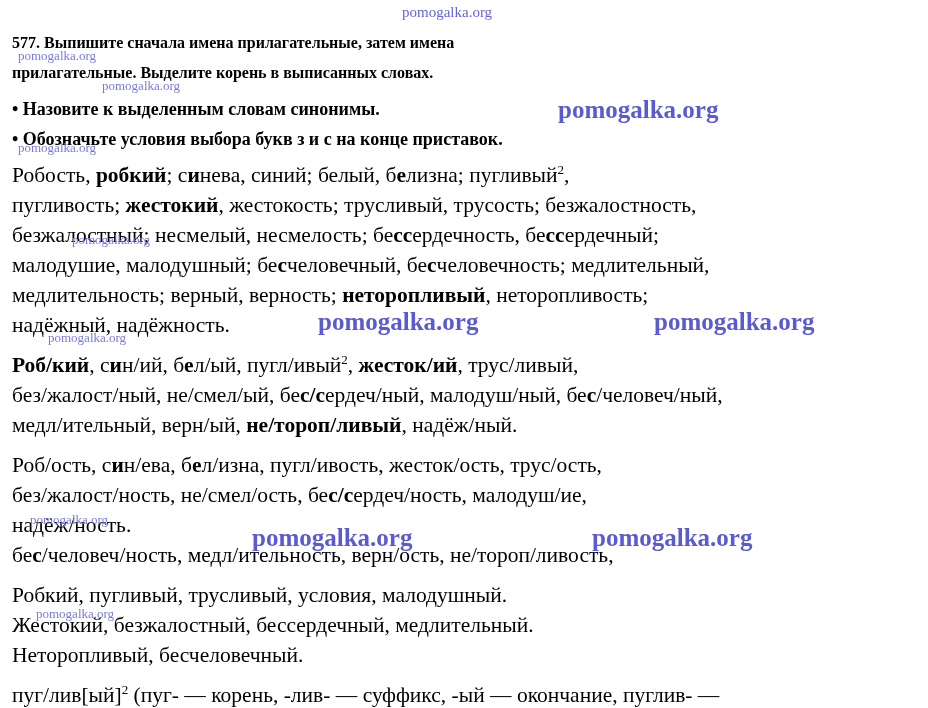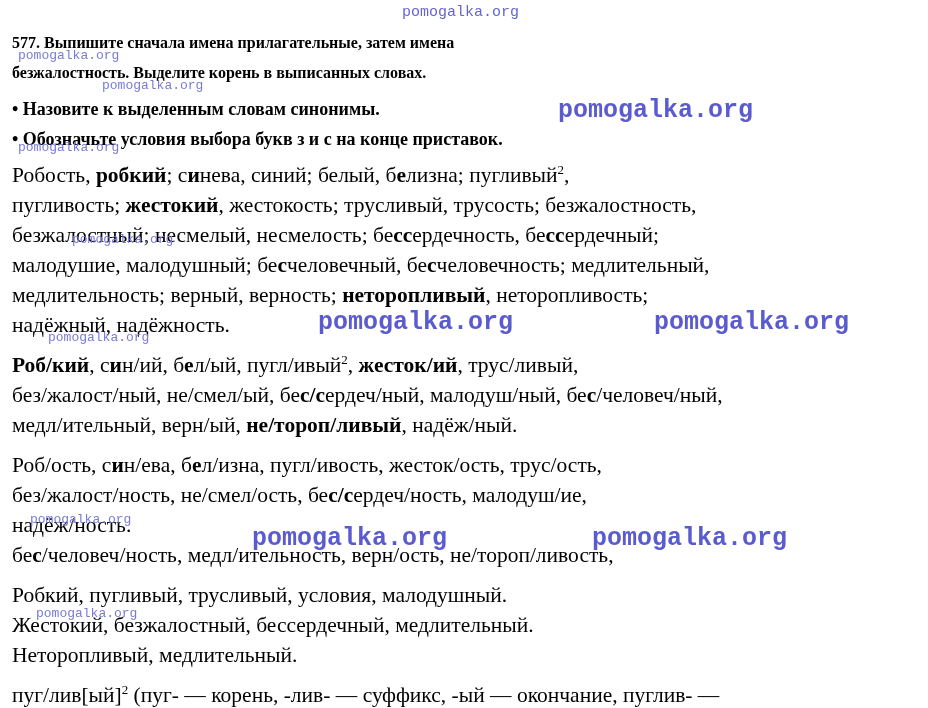--- a/index.html
+++ b/index.html
@@ -53,21 +53,21 @@
     vertical-align: super;
     line-height: 0;
   }
   .gap-sm { height: 6px; }
   .gap-md { height: 10px; }
 
   
   .wm {
     position: absolute;
     color: #6b6bd6;
-    font-family: Liberation Mono, monospace;
+    font-family: Liberation Serif, serif;
     font-weight: bold;
     pointer-events: none;
     white-space: nowrap;
     text-align: right;
   }
   .wm-sm {
     font-size: 13px;
     color: #7a7ad8;
     font-weight: normal;
   }
@@ -82,21 +82,21 @@
   }
 </style>
 </head>
 <body>
 
 <div class="page">
 
   <div class="content">
 
     <div class="heading">577. Выпишите сначала имена прилагательные, затем имена</div>
-    <div class="heading">безжалостность. Выделите корень в выписанных словах.</div>
+    <div class="heading">прилагательные. Выделите корень в выписанных словах.</div>
     <div class="gap-sm"></div>
     <div class="bullet-line">• Назовите к выделенным словам синонимы.</div>
     <div class="bullet-line">• Обозначьте условия выбора букв з и с на конце приставок.</div>
 
     <div class="gap-sm"></div>
 
     <div class="line">Робость, <b>робкий</b>; с<b>и</b>нева, синий; белый, б<b>е</b>лизна; пугливый<sup>2</sup>,</div>
     <div class="line">пугливость; <b>жестокий</b>, жестокость; трусливый, трусость; безжалостность,</div>
     <div class="line">безжалостный; несмелый, несмелость; бе<b>сс</b>ердечность, бе<b>сс</b>ердечный;</div>
     <div class="line">малодушие, малодушный; бе<b>с</b>человечный, бе<b>с</b>человечность; медлительный,</div>
@@ -113,21 +113,21 @@
 
     <div class="line">Роб/ость, с<b>и</b>н/ева, б<b>е</b>л/изна, пугл/ивость, жесток/ость, трус/ость,</div>
     <div class="line">без/жалост/ность, не/смел/ость, бе<b>с/с</b>ердеч/ность, малодуш/ие,</div>
     <div class="line">надёж/ность.</div>
     <div class="line">бе<b>с</b>/человеч/ность, медл/ительность, верн/ость, не/тороп/ливость,</div>
 
     <div class="gap-md"></div>
 
     <div class="line">Робкий, пугливый, трусливый, условия, малодушный.</div>
     <div class="line">Жестокий, безжалостный, бессердечный, медлительный.</div>
-    <div class="line">Неторопливый, медлительный.</div>
+    <div class="line">Неторопливый, бесчеловечный.</div>
 
     <div class="gap-md"></div>
 
     <div class="line">пуг/лив[ый]<sup>2</sup> (пуг- — корень, -лив- — суффикс, -ый — окончание, пуглив- —</div>
 
   </div>
 
   <div id="watermark-layer">
       <div class="wm wm-top" style="left: 402px; top: 4px;">pomogalka.org</div>
       <div class="wm wm-sm" style="left: 18px; top: 48px;">pomogalka.org</div>

